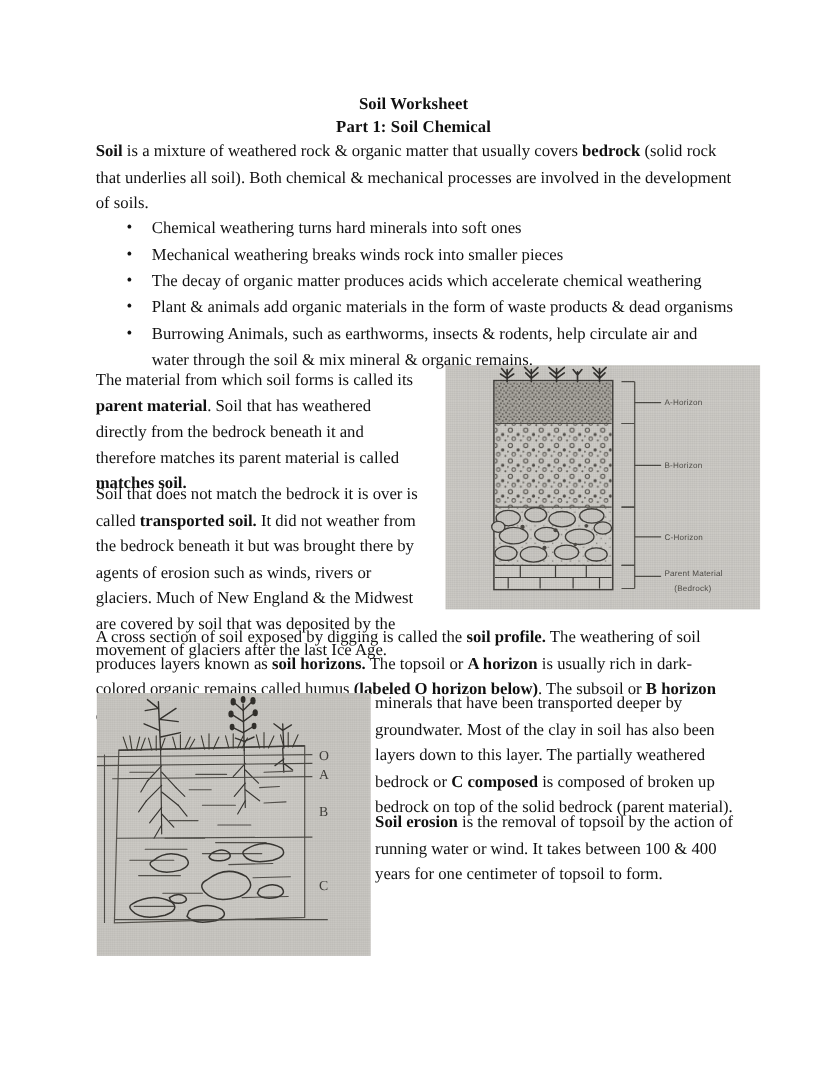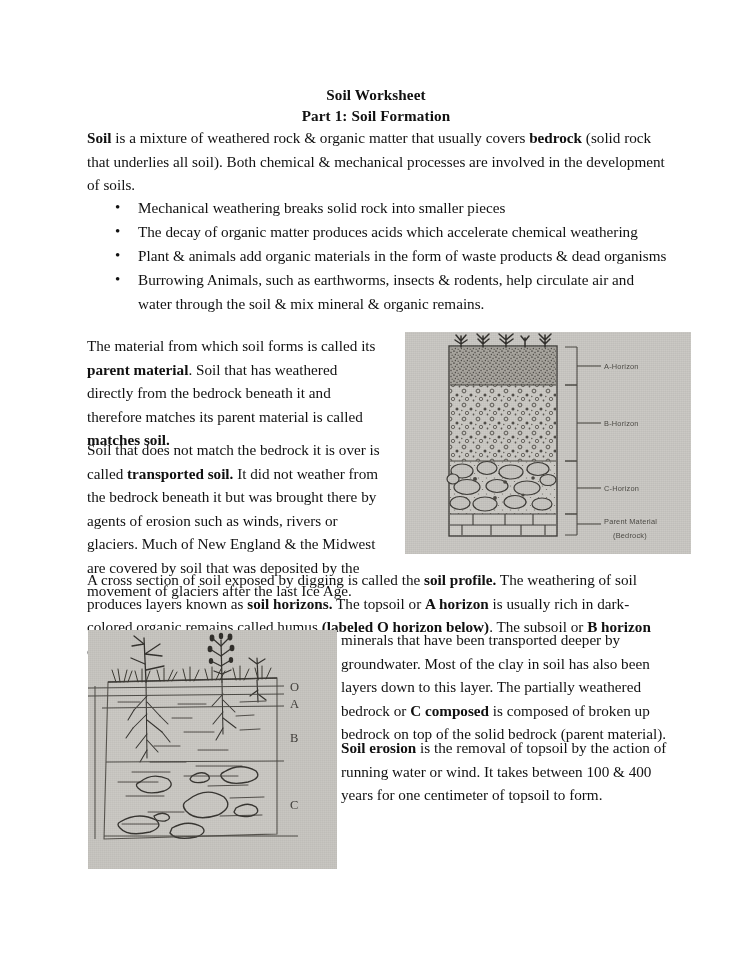--- a/index.html
+++ b/index.html
@@ -162,27 +162,28 @@
     fill: #3c3a36;
   }
 </style>
 </head>
 <body>
 
 <div class="page">
 
   <div class="title-block">
     <div class="doc-title">Soil Worksheet</div>
-    <div class="doc-subtitle">Part 1: Soil Formation</div>
+    <div class="doc-subtitle">Part 1: Soil Chemical</div>
   </div>
 
   <div class="para" id="intro-para"><b>Soil</b><span> is a mixture of weathered rock &amp; organic matter that usually covers </span><b>bedrock</b><span> (solid rock that underlies all soil).  Both chemical &amp; mechanical processes are involved in the development of soils.</span></div>
 
   <ul class="bullets">
-    <li>Mechanical weathering breaks solid rock into smaller pieces</li>
+    <li>Chemical weathering turns hard minerals into soft ones</li>
+    <li>Mechanical weathering breaks winds rock into smaller pieces</li>
     <li>The decay of organic matter produces acids which accelerate chemical weathering</li>
     <li>Plant &amp; animals add organic materials in the form of waste products &amp; dead organisms</li>
     <li>Burrowing Animals, such as earthworms, insects &amp; rodents, help circulate air and water through the soil &amp; mix mineral &amp; organic remains.</li>
   </ul>
 
   <div class="para" id="col1-para1"><span>The material from which soil forms is called its </span><b>parent material</b><span>. Soil that has weathered directly from the bedrock beneath it and therefore matches its parent material is called </span><b>matches soil.</b></div>
 
   <div class="para" id="col1-para2"><span>Soil that does not match the bedrock it is over is called </span><b>transported soil.</b><span> It did not weather from the bedrock beneath it but was brought there by agents of erosion such as winds, rivers or glaciers.  Much of New England &amp; the Midwest are covered by soil that was deposited by the movement of glaciers after the last Ice Age.</span></div>
 
   <div id="figure-horizons">

